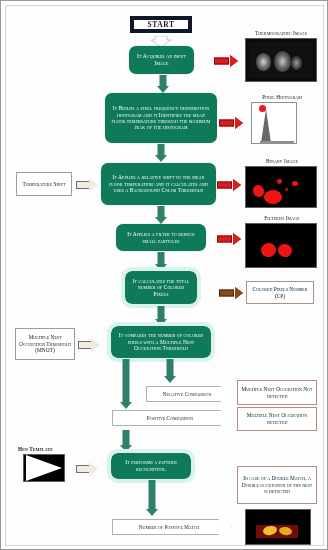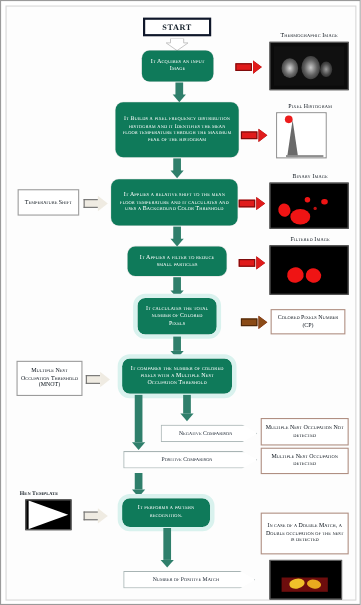--- a/index.html
+++ b/index.html
@@ -39,21 +39,21 @@
     font-variant: small-caps;
     letter-spacing: 0.1px;
     line-height: 1.22;
     box-shadow: 0 0 0 0.5px rgba(0,0,0,.10);
   }
   .proc.halo { outline: 4px solid #d9f2ee; }
 
   
   .start {
     background: #ffffff;
-    border: 2px solid #0f172a;
+    border: 4px solid #0f172a;
     color: #15202b;
     display: flex;
     align-items: center;
     justify-content: center;
     font-variant: small-caps;
     font-weight: bold;
     letter-spacing: 0.6px;
   }
 
   

